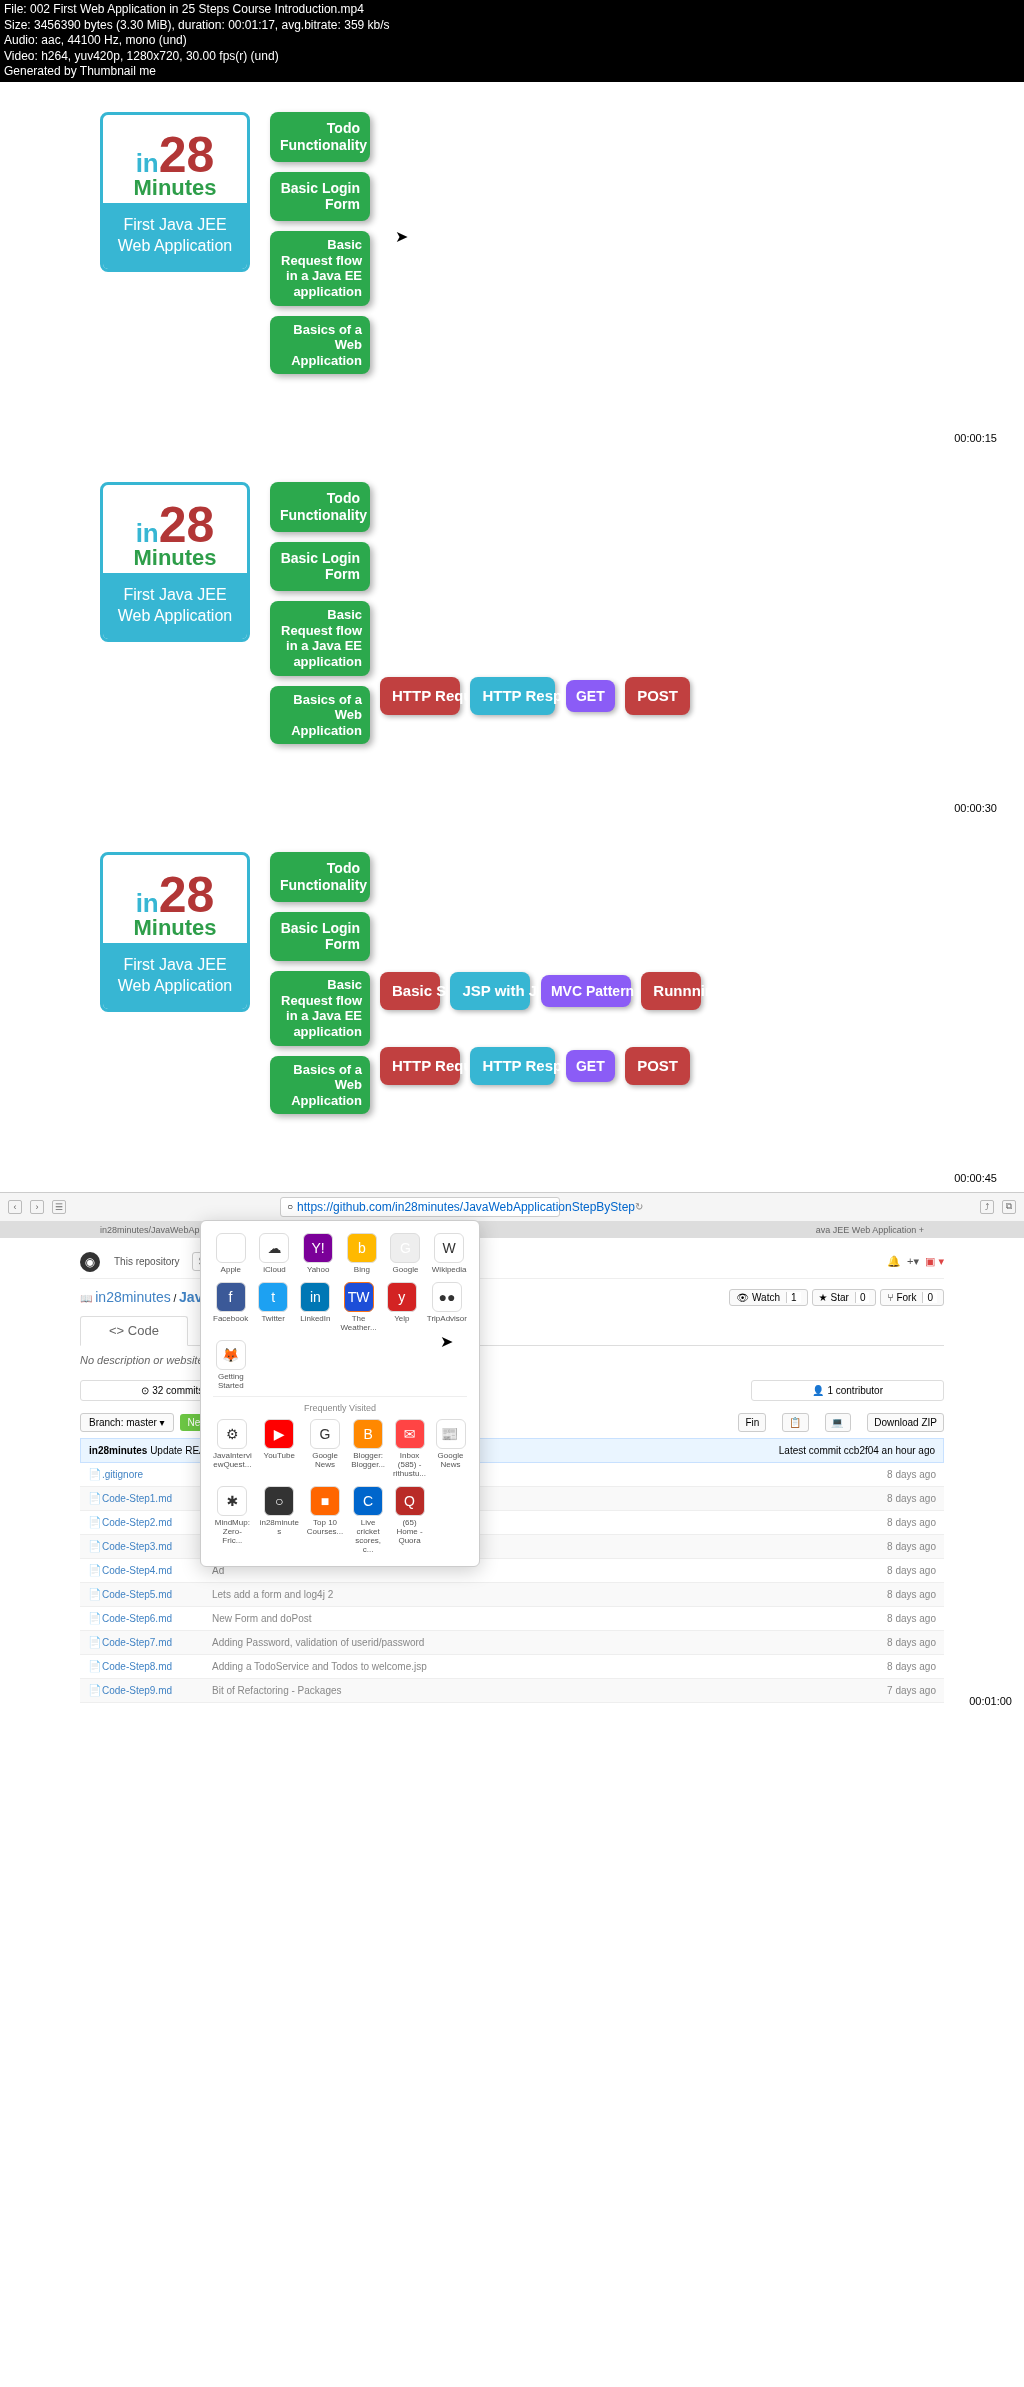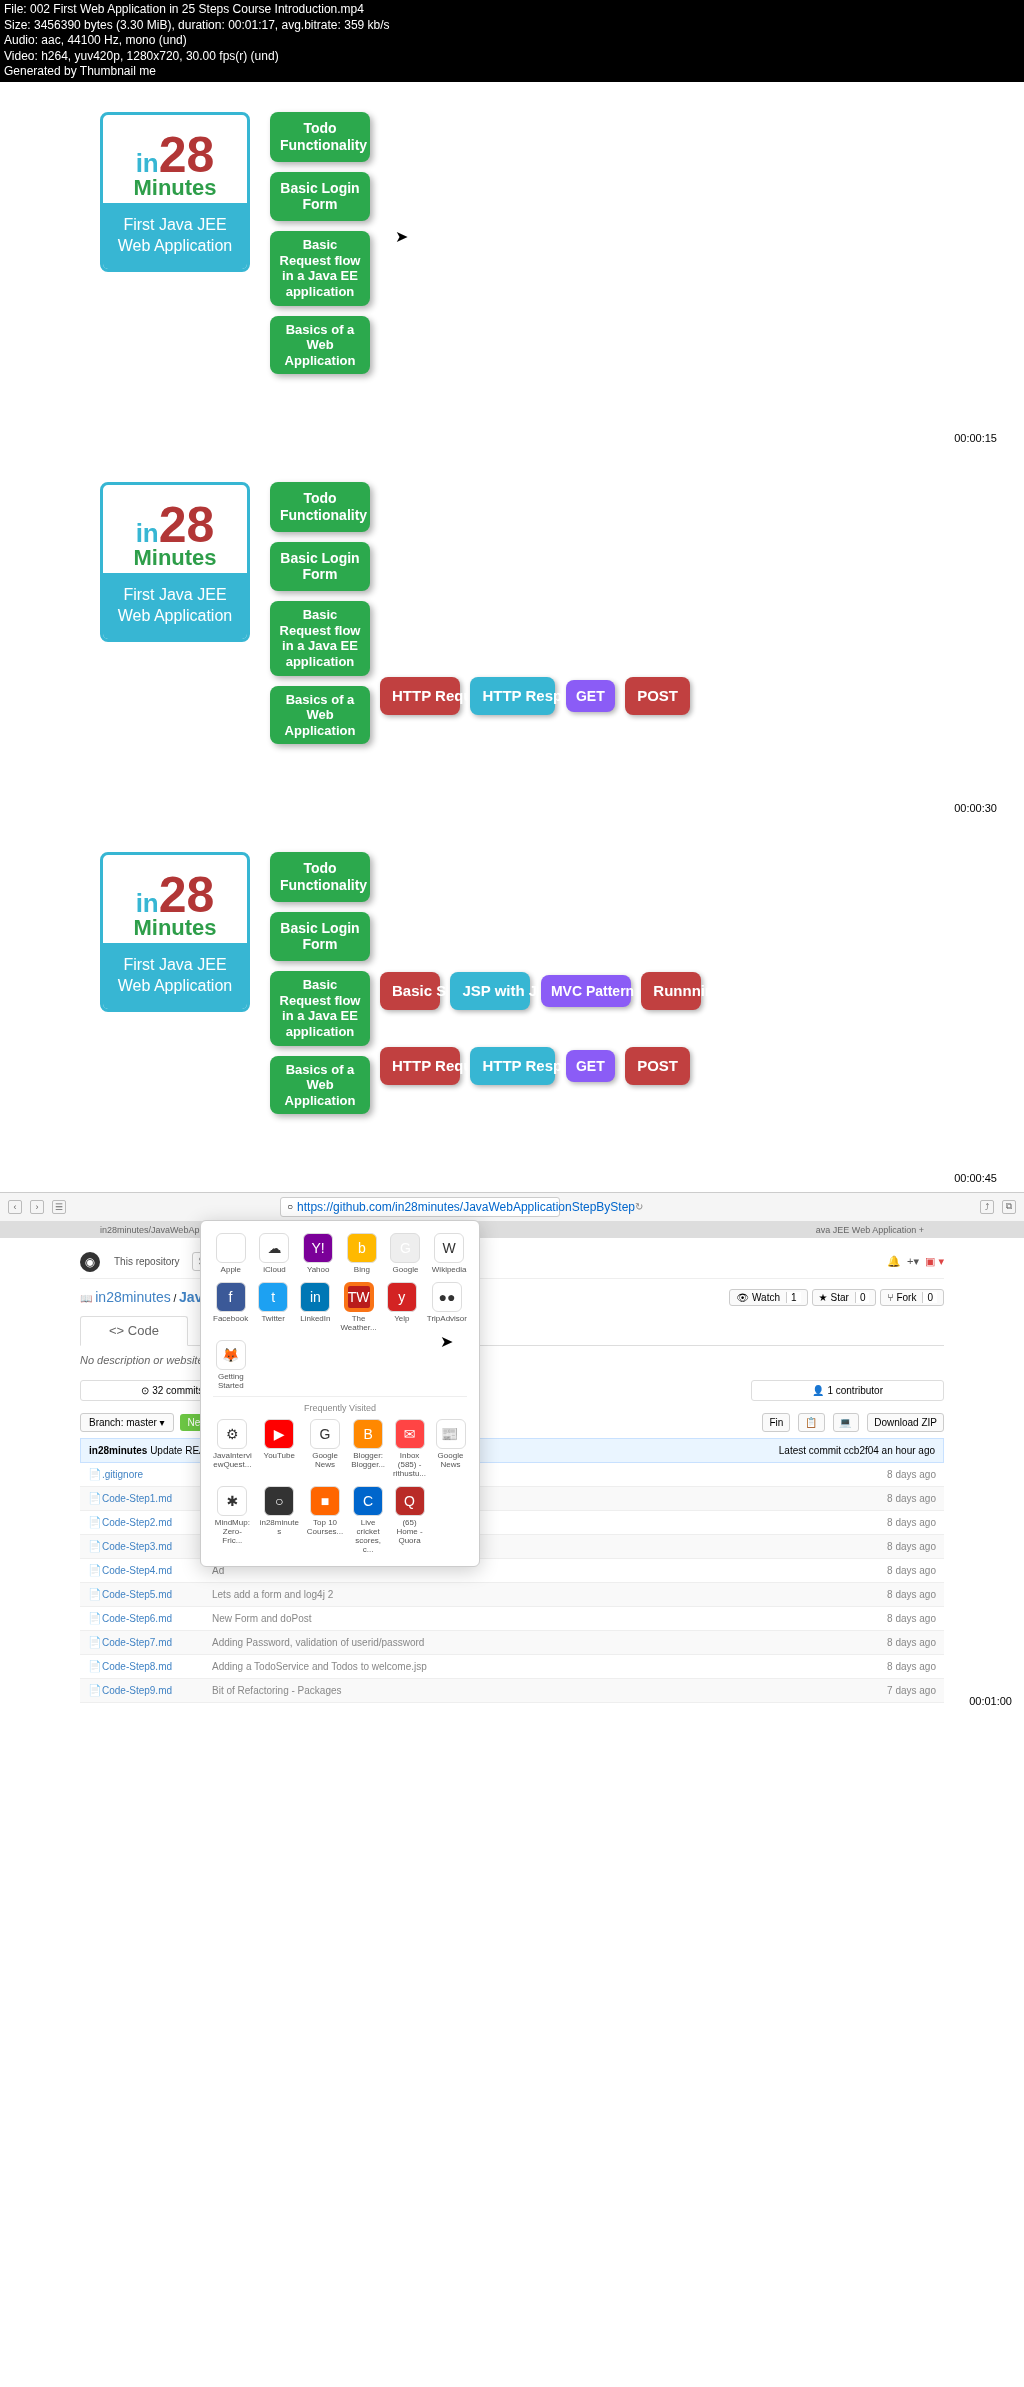--- a/index.html
+++ b/index.html
@@ -7,21 +7,21 @@
 .header-black{background:#000;color:#fff;padding:2px 4px;font-size:12px;line-height:1.3}
 .frame-section{position:relative;padding:30px 0 60px 80px;min-height:370px}
 .timestamp{position:absolute;bottom:8px;right:27px;font-size:11px;color:#000}
 .logo-card{position:absolute;left:100px;width:150px;border:3px solid #37b6d3;border-radius:8px;background:#fff;text-align:center;overflow:hidden}
 .logo-top{padding:15px 5px 2px}
 .logo-in{color:#37b6d3;font-size:26px;font-weight:bold;display:inline}
 .logo-28{color:#b23636;font-size:50px;font-weight:bold;display:inline;line-height:1}
 .logo-minutes{color:#2e9e4a;font-size:22px;font-weight:bold;margin-top:-5px}
 .logo-bottom{background:#37b6d3;color:#fff;padding:12px 5px;font-size:16px;line-height:1.3}
 .green-boxes{position:absolute;left:270px;top:30px}
-.gbox{background:#2ca94d;color:#fff;border-radius:8px;padding:8px 10px;font-size:14px;font-weight:bold;text-align:center;width:100px;margin-bottom:10px;box-shadow:3px 3px 6px rgba(0,0,0,0.3);line-height:1.2}
+.gbox{background:#2ca94d;color:#fff;border-radius:8px;padding:8px 10px;font-size:14px;font-weight:bold;text-align:right;width:100px;margin-bottom:10px;box-shadow:3px 3px 6px rgba(0,0,0,0.3);line-height:1.2}
 .gbox.tall{padding:6px 8px;font-size:13px}
 .hblock{display:inline-block;vertical-align:middle;color:#fff;border-radius:8px;padding:10px 12px;font-size:15px;font-weight:bold;text-align:center;margin-right:6px;box-shadow:2px 2px 5px rgba(0,0,0,0.3);line-height:1.2}
 .red-b{background:#c14040}
 .cyan-b{background:#37b6d3}
 .green-s{background:#8b5cf6;padding:8px 10px;font-size:14px}
 .row-blocks{position:absolute;white-space:nowrap}
 .cursor{position:absolute;font-size:16px;color:#000}
 .browser{background:#f0f0f0;border-top:1px solid #ccc;font-size:10px}
 .br-toolbar{display:flex;align-items:center;padding:4px 8px;gap:8px;background:#f5f5f5;border-bottom:1px solid #ddd}
 .br-nav-btn{width:14px;height:14px;border:1px solid #bbb;border-radius:2px;display:flex;align-items:center;justify-content:center;font-size:9px;color:#666}
@@ -42,21 +42,21 @@
 .gh-stat .cnt{background:#fff;border-left:1px solid #ccc;padding:0 4px;margin-left:3px}
 .gh-tabs-row{display:flex;gap:0;border-bottom:1px solid #ddd}
 .gh-tab{padding:6px 28px;font-size:13px;color:#666;border:1px solid transparent}
 .gh-tab.active{border:1px solid #ddd;border-bottom:1px solid #fff;border-radius:3px 3px 0 0;background:#fff;margin-bottom:-1px}
 .gh-desc{padding:8px 0;font-style:italic;color:#666;font-size:11px}
 .gh-meta-row{display:flex;justify-content:space-between;padding:6px 0}
 .gh-meta-box{border:1px solid #ddd;padding:4px 60px;font-size:10px;border-radius:3px}
 .gh-branch-row{display:flex;align-items:center;gap:6px;padding:6px 0}
 .gh-branch-btn{background:#fafafa;border:1px solid #ccc;padding:3px 8px;font-size:10px;border-radius:3px}
 .gh-pull{background:#6cc644;color:#fff;padding:3px 8px;font-size:10px;border-radius:3px}
-.gh-clone{margin-left:auto;display:flex;gap:8px;align-items:flex-end}
+.gh-clone{margin-left:auto;display:flex;gap:16px;align-items:flex-end}
 .gh-clone-btn{border:1px solid #ccc;padding:3px 6px;font-size:10px;border-radius:3px;background:#fafafa}
 .gh-commit-bar{background:#eaf5ff;padding:6px 8px;font-size:10px;display:flex;justify-content:space-between;border:1px solid #c8e1ff}
 .gh-file-row{display:flex;padding:5px 8px;border-bottom:1px solid #eee;font-size:10px;align-items:center}
 .gh-file-row:nth-child(even){background:#f9f9f9}
 .gh-file-icon{width:14px;color:#888;font-size:11px}
 .gh-file-name{width:110px;color:#4183c4}
 .gh-file-msg{flex:1;color:#888}
 .gh-file-date{color:#888}
 .popup{position:absolute;background:#fff;border:1px solid #ccc;border-radius:6px;box-shadow:0 4px 20px rgba(0,0,0,0.2);padding:12px;width:280px}
 .popup-grid{display:grid;grid-template-columns:repeat(6,1fr);gap:8px;text-align:center}
@@ -312,21 +312,21 @@
         </div>
         <div class="popup-item">
           <div class="popup-icon" style="background:#1da1f2;color:#fff;border:1px solid #ddd">t</div>
           <div>Twitter</div>
         </div>
         <div class="popup-item">
           <div class="popup-icon" style="background:#0077b5;color:#fff;border:1px solid #ddd">in</div>
           <div>LinkedIn</div>
         </div>
         <div class="popup-item">
-          <div class="popup-icon" style="background:#b91c1c;color:#fff;border:4px solid #f97316">TW</div>
+          <div class="popup-icon" style="background:#1d4ed8;color:#fff;border:1px solid #f97316">TW</div>
           <div>The Weather...</div>
         </div>
         <div class="popup-item">
           <div class="popup-icon" style="background:#d32323;color:#fff;border:1px solid #ddd">y</div>
           <div>Yelp</div>
         </div>
         <div class="popup-item">
           <div class="popup-icon" style="background:#fff;color:#333;border:1px solid #ddd">●●</div>
           <div>TripAdvisor</div>
         </div>

